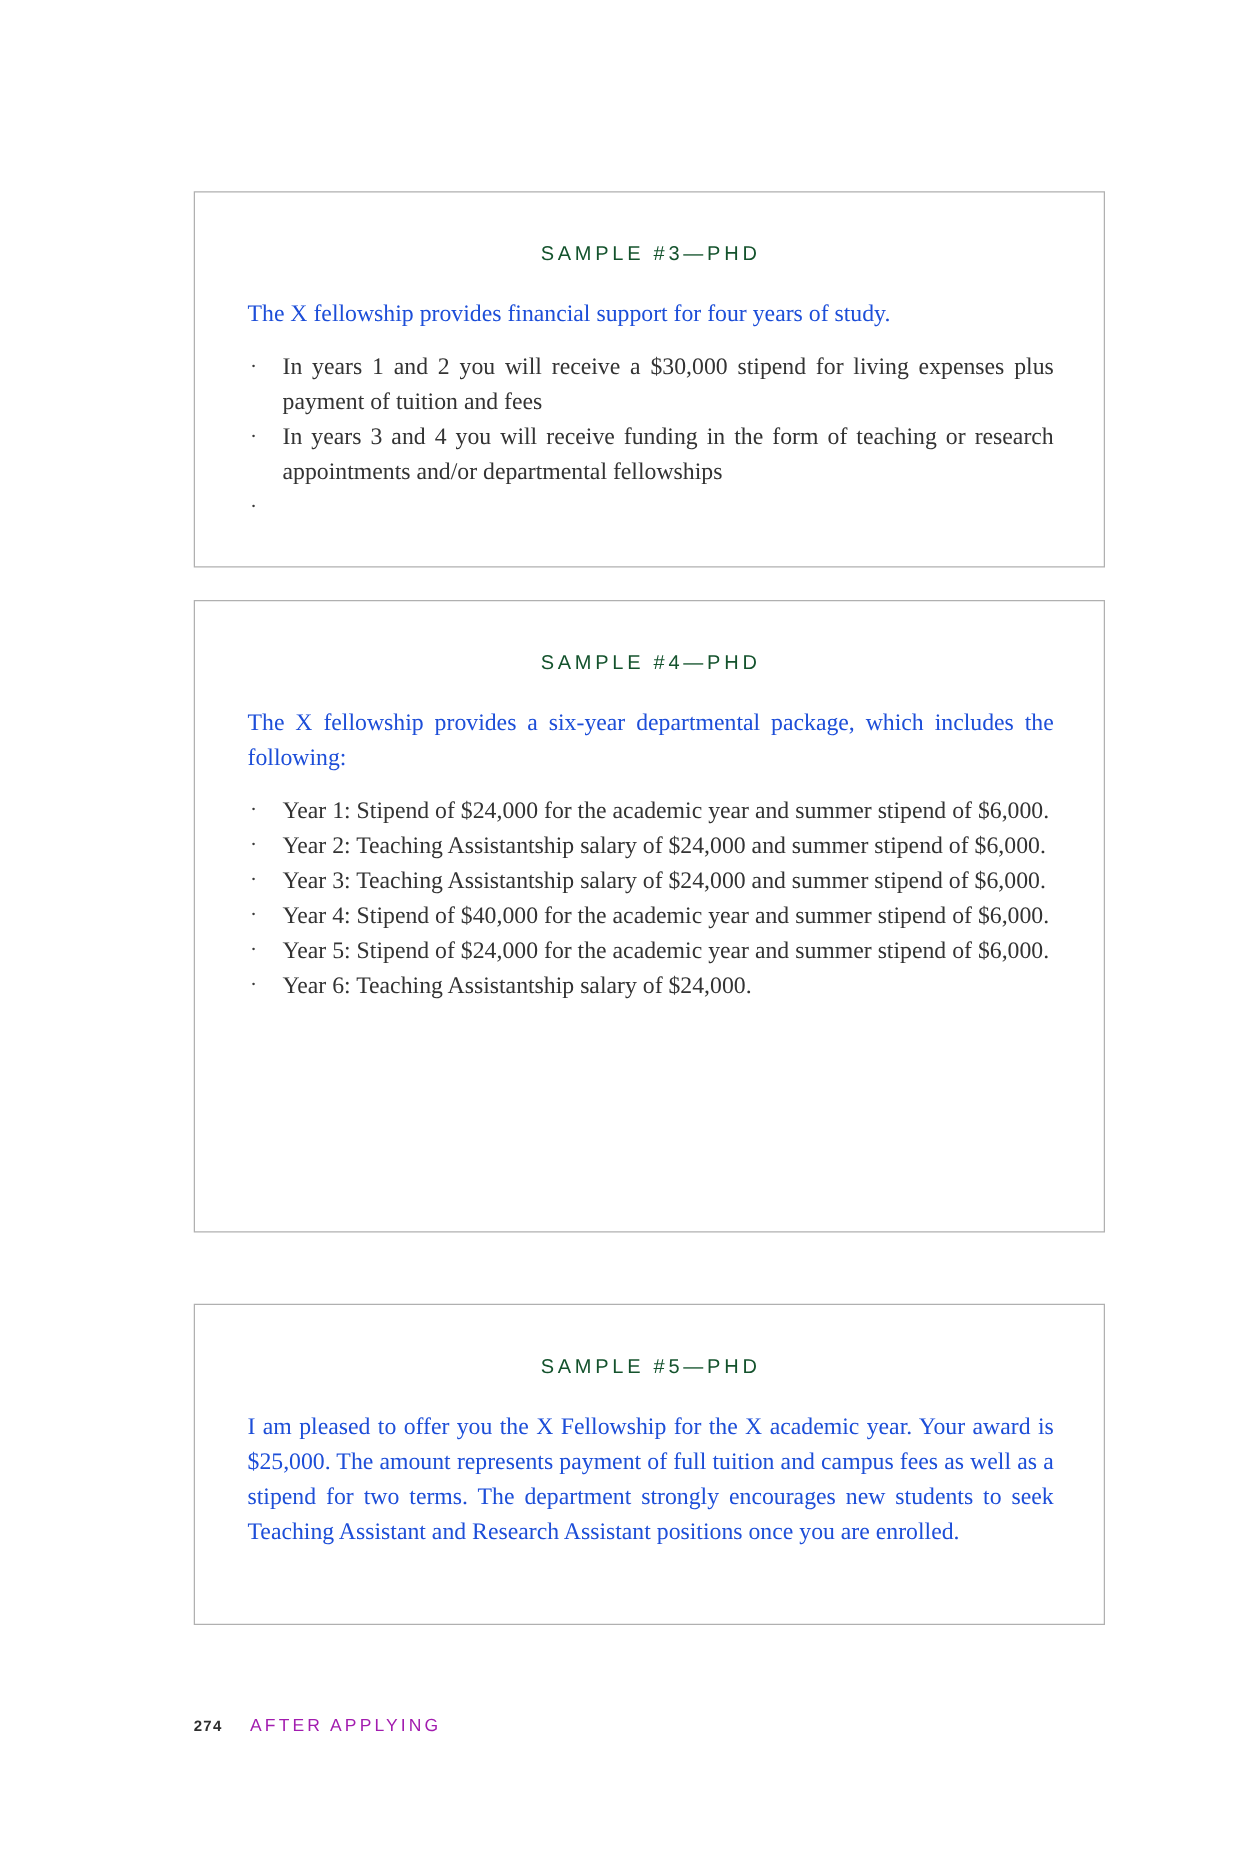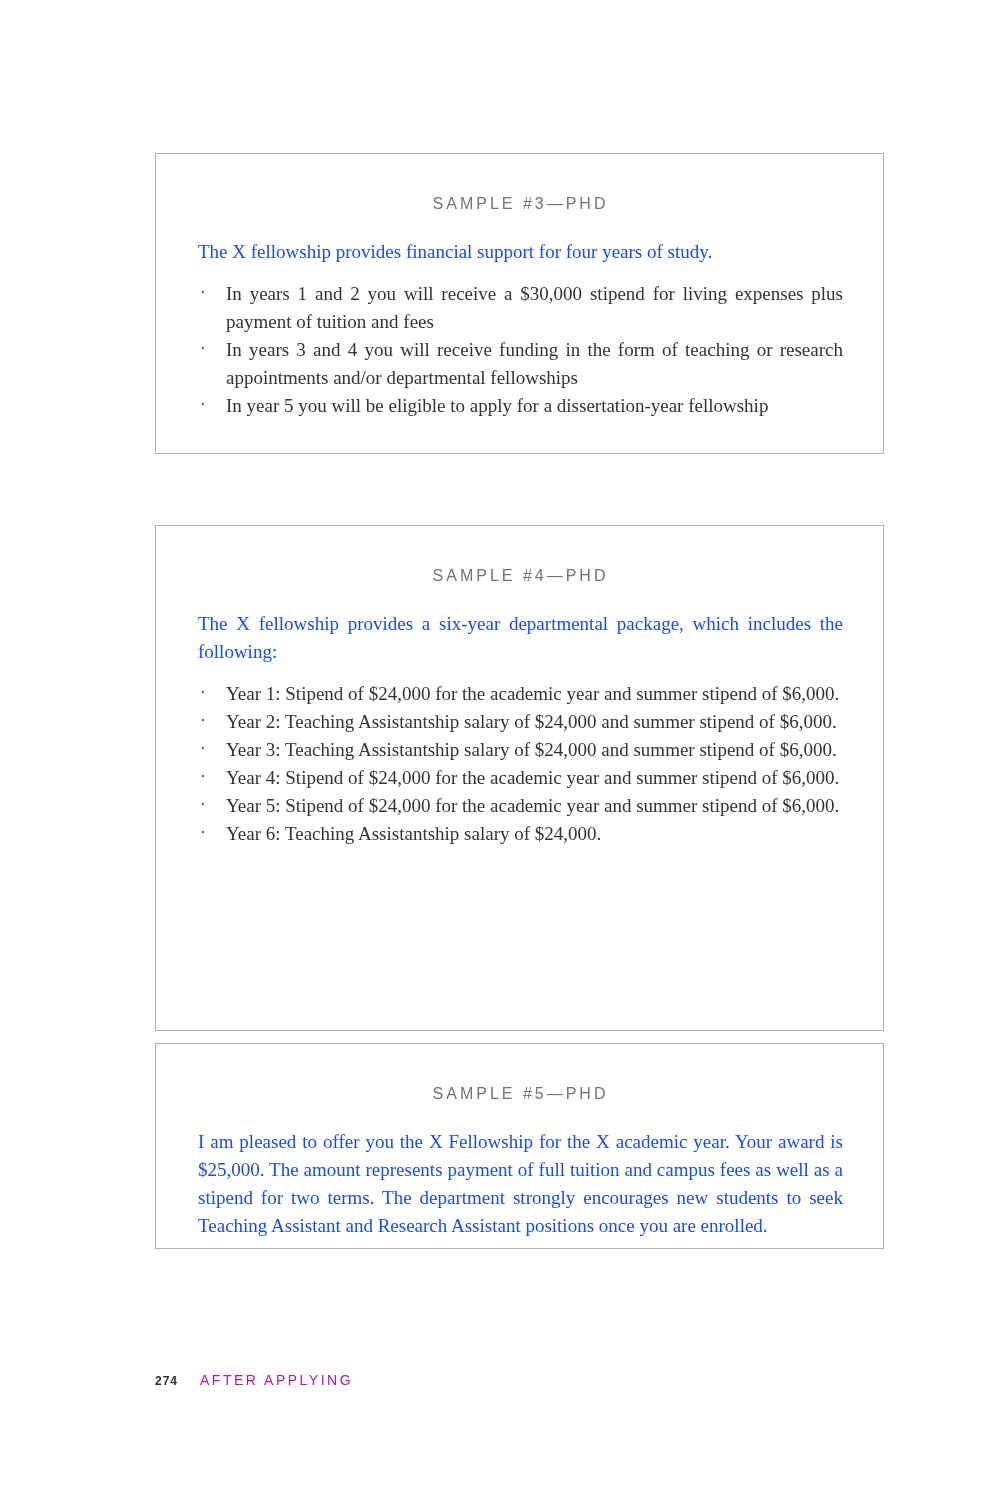--- a/index.html
+++ b/index.html
@@ -21,29 +21,29 @@
   .sample-box {
     position: absolute;
     left: 155px;
     width: 729px;
     border: 1px solid #b0b0b0;
     background: #ffffff;
     padding: 42px 40px 0 42px;
     overflow: hidden;
   }
   .box-1 { top: 153px; height: 301px; }
-  .box-2 { top: 525px; height: 506px; }
-  .box-3 { top: 1043px; height: 206px; }
+  .box-2 { top: 480px; height: 506px; }
+  .box-3 { top: 1043px; height: 257px; }
 
   .sample-title {
     font-family: "Liberation Sans", sans-serif;
     font-weight: normal;
     font-size: 16px;
     letter-spacing: 3px;
-    color: #737373;
+    color: #14532d;
     text-align: center;
     line-height: 16px;
     margin-bottom: 26px;
   }
   .intro {
     font-size: 19px;
     line-height: 28px;
     color: #1d4ed8;
     text-align: justify;
     margin-bottom: 14px;
@@ -94,32 +94,32 @@
 <body>
 
 <div class="page">
 
   <section class="sample-box box-1">
     <h2 class="sample-title">SAMPLE #3—PHD</h2>
     <p class="intro">The X fellowship provides financial support for four years of study.</p>
     <ul class="bullets">
       <li><span class="dot">·</span><span class="btext">In years 1 and 2 you will receive a $30,000 stipend for living expenses plus payment of tuition and fees</span></li>
       <li><span class="dot">·</span><span class="btext">In years 3 and 4 you will receive funding in the form of teaching or research appointments and/or departmental fellowships</span></li>
-      <li><span class="dot">·</span><span class="btext">In year 5 you will be eligible to apply for a dissertation-year fellowship</span></li>
+      <li><span class="dot">·</span></li>
     </ul>
   </section>
 
   <section class="sample-box box-2">
     <h2 class="sample-title">SAMPLE #4—PHD</h2>
     <p class="intro">The X fellowship provides a six-year departmental package, which includes the following:</p>
     <ul class="bullets">
       <li><span class="dot">·</span><span class="btext">Year 1: Stipend of $24,000 for the academic year and summer stipend of $6,000.</span></li>
       <li><span class="dot">·</span><span class="btext">Year 2: Teaching Assistantship salary of $24,000 and summer stipend of $6,000.</span></li>
       <li><span class="dot">·</span><span class="btext">Year 3: Teaching Assistantship salary of $24,000 and summer stipend of $6,000.</span></li>
-      <li><span class="dot">·</span><span class="btext">Year 4: Stipend of $24,000 for the academic year and summer stipend of $6,000.</span></li>
+      <li><span class="dot">·</span><span class="btext">Year 4: Stipend of $40,000 for the academic year and summer stipend of $6,000.</span></li>
       <li><span class="dot">·</span><span class="btext">Year 5: Stipend of $24,000 for the academic year and summer stipend of $6,000.</span></li>
       <li><span class="dot">·</span><span class="btext">Year 6: Teaching Assistantship salary of $24,000.</span></li>
     </ul>
   </section>
 
   <section class="sample-box box-3">
     <h2 class="sample-title">SAMPLE #5—PHD</h2>
     <p class="intro">I am pleased to offer you the X Fellowship for the X academic year. Your award is $25,000. The amount represents payment of full tuition and campus fees as well as a stipend for two terms. The department strongly encourages new students to seek Teaching Assistant and Research Assistant positions once you are enrolled.</p>
   </section>
 

